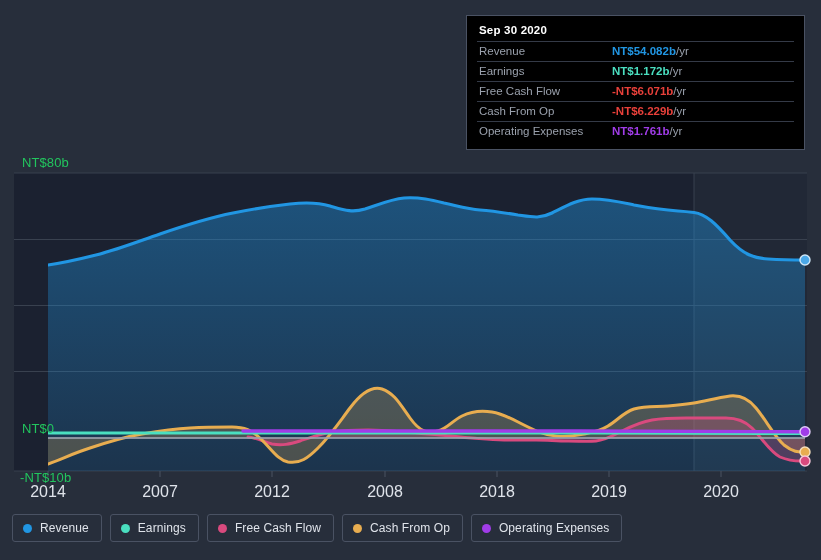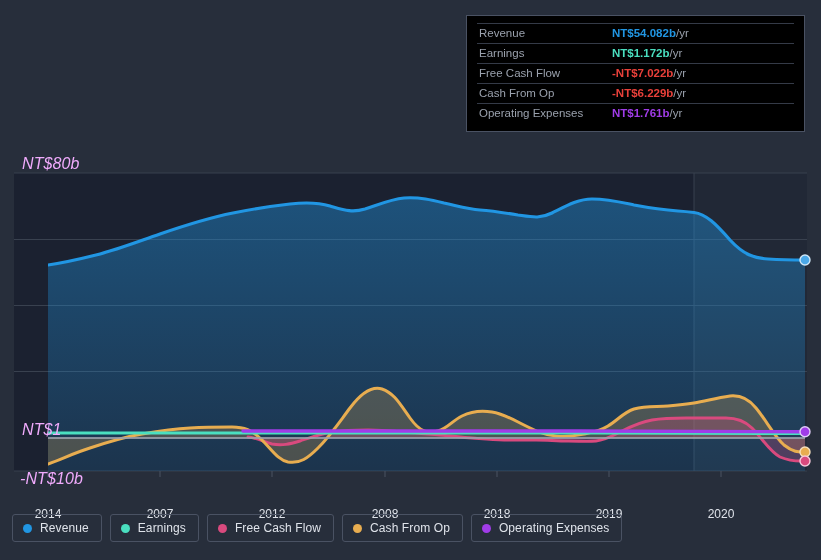--- a/index.html
+++ b/index.html
@@ -21,35 +21,34 @@
   svg.plot {
     position: absolute;
     left: 0; top: 0;
     width: 821px; height: 560px;
     display: block;
   }
 
   
   .axis-label {
     position: absolute;
-    color: #f0abfc;
-    font-size: 16px;
+    color: #22c55e;
+    font-size: 13px;
     white-space: nowrap;
     letter-spacing: .1px;
-    font-style: italic;
   }
   .y-top  { left: 22px; top: 155px; }
   .y-zero { left: 22px; top: 421px; }
   .y-neg  { left: 20px; top: 470px; }
 
   .x-tick {
     position: absolute;
-    top: 507px;
+    top: 483px;
     color: #dfe3ea;
-    font-size: 12px;
+    font-size: 16px;
     transform: translateX(-50%);
     white-space: nowrap;
   }
 
   
   #tooltip {
     position: absolute;
     left: 466px; top: 15px;
     width: 339px;
     background: #000000;
@@ -234,49 +233,50 @@
       <line x1="160" y1="471" x2="160" y2="477"></line>
       <line x1="272" y1="471" x2="272" y2="477"></line>
       <line x1="385" y1="471" x2="385" y2="477"></line>
       <line x1="497" y1="471" x2="497" y2="477"></line>
       <line x1="609" y1="471" x2="609" y2="477"></line>
       <line x1="721" y1="471" x2="721" y2="477"></line>
     </g>
   </svg>
 
   <div class="axis-label y-top">NT$80b</div>
-  <div class="axis-label y-zero">NT$1</div>
+  <div class="axis-label y-zero">NT$0</div>
   <div class="axis-label y-neg">-NT$10b</div>
 
   <div class="x-tick" style="left:48px">2014</div>
   <div class="x-tick" style="left:160px">2007</div>
   <div class="x-tick" style="left:272px">2012</div>
   <div class="x-tick" style="left:385px">2008</div>
   <div class="x-tick" style="left:497px">2018</div>
   <div class="x-tick" style="left:609px">2019</div>
   <div class="x-tick" style="left:721px">2020</div>
 
   <div id="tooltip">
+    <div class="tt-title">Sep 30 2020</div>
 
     <div class="tt-row">
       <span class="tt-label">Revenue</span>
       <span class="tt-val" style="color:#2196e3">NT$54.082b</span>
       <span class="tt-unit">/yr</span>
     </div>
 
     <div class="tt-row">
       <span class="tt-label">Earnings</span>
       <span class="tt-val" style="color:#4adfc0">NT$1.172b</span>
       <span class="tt-unit">/yr</span>
     </div>
 
 
     <div class="tt-row">
       <span class="tt-label">Free Cash Flow</span>
-      <span class="tt-val" style="color:#e8403a">-NT$7.022b</span>
+      <span class="tt-val" style="color:#e8403a">-NT$6.071b</span>
       <span class="tt-unit">/yr</span>
     </div>
 
     <div class="tt-row">
       <span class="tt-label">Cash From Op</span>
       <span class="tt-val" style="color:#e8403a">-NT$6.229b</span>
       <span class="tt-unit">/yr</span>
     </div>
 
     <div class="tt-row">

